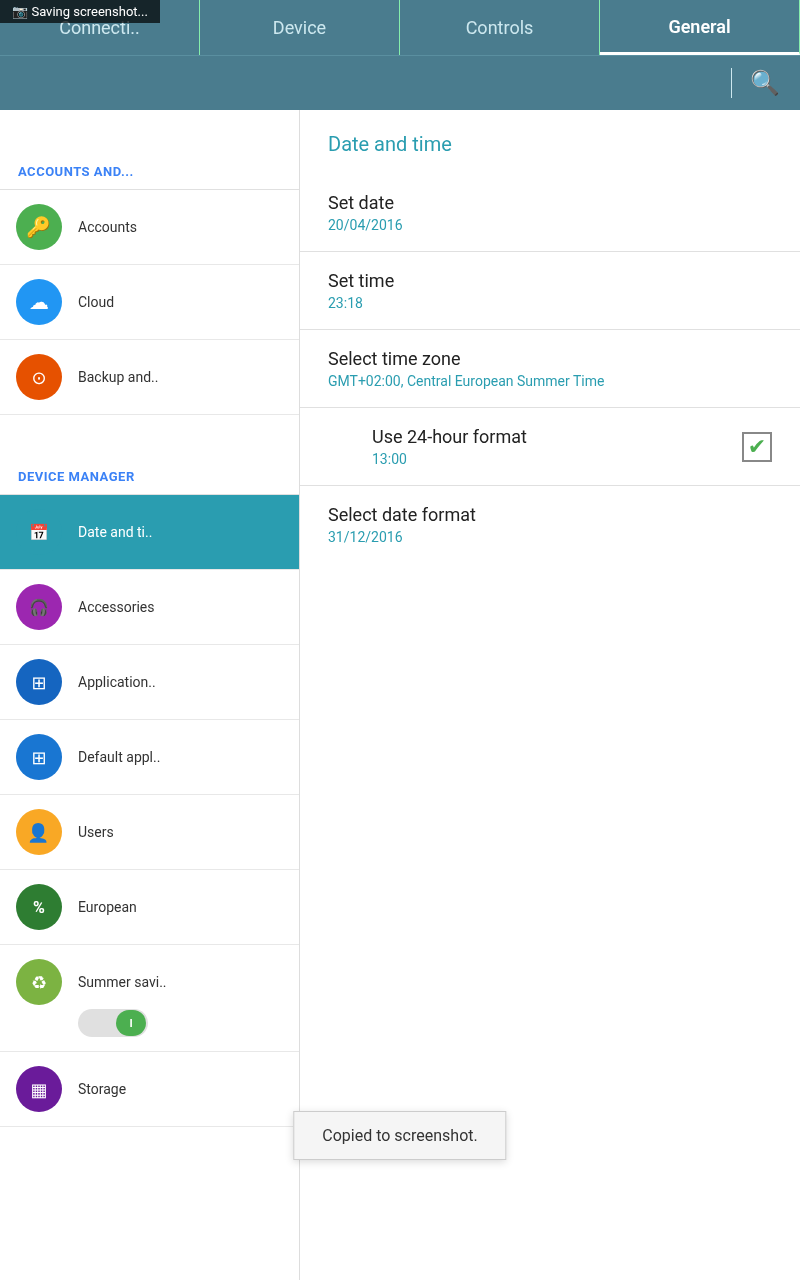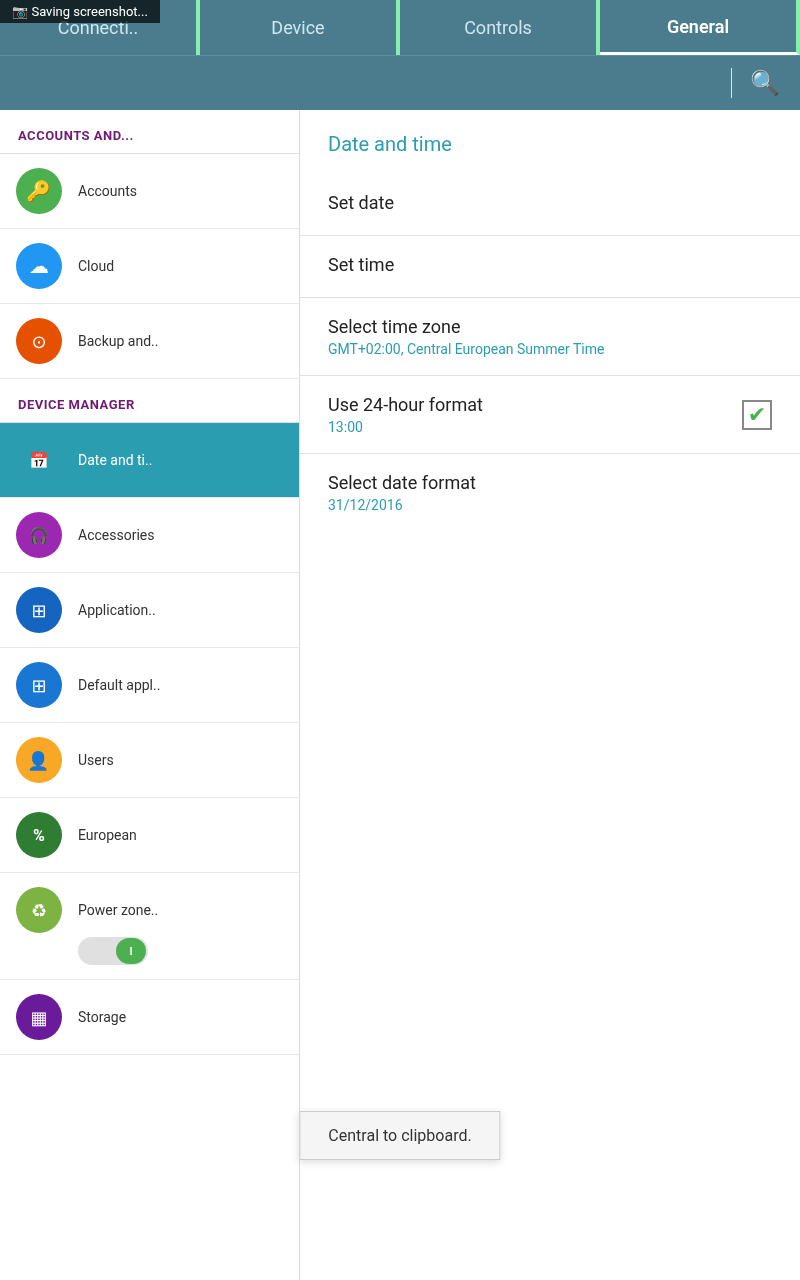--- a/index.html
+++ b/index.html
@@ -19,21 +19,21 @@
       align-items: stretch;
     }
     .top-tab {
       flex: 1;
       display: flex;
       align-items: center;
       justify-content: center;
       color: #cde8ef;
       font-size: 18px;
       font-weight: 400;
-      border-right: 4px solid #86efac;
+      border-right: 1px solid #86efac;
       cursor: pointer;
     }
     .top-tab.active {
       color: #ffffff;
       border-bottom: 3px solid #ffffff;
       font-weight: 600;
     }
 
     
     .search-bar {
@@ -61,26 +61,27 @@
     
     .sidebar {
       width: 300px;
       background: #ffffff;
       border-right: 1px solid #ddd;
       overflow-y: auto;
       flex-shrink: 0;
     }
 
     .section-header {
-      color: #701a75;
+      color: #3b82f6;
       font-size: 13px;
       font-weight: 700;
       padding: 18px 18px 10px 18px;
       letter-spacing: 0.5px;
       border-bottom: 1px solid #e0e0e0;
+      margin-top: 36px;
     }
 
     .sidebar-item {
       display: flex;
       align-items: center;
       padding: 14px 16px;
       border-bottom: 1px solid #e8e8e8;
       cursor: pointer;
       background: #ffffff;
     }
@@ -182,20 +183,21 @@
     }
     .setting-value {
       font-size: 14px;
       color: #2a9db0;
     }
 
     .checkbox-row {
       display: flex;
       align-items: center;
       justify-content: space-between;
+      margin-left: 44px;
     }
     .checkbox-container {
       width: 30px;
       height: 30px;
       border: 2px solid #888;
       display: flex;
       align-items: center;
       justify-content: center;
       background: #fff;
     }
@@ -313,21 +315,21 @@
     </div>
 
     <div class="sidebar-item">
       <div class="item-icon icon-darkgreen" style="font-size:16px; font-weight:bold;">%</div>
       <span class="item-label">European</span>
     </div>
 
     <div class="sidebar-item" style="flex-direction:column; align-items:flex-start;">
       <div style="display:flex; align-items:center; width:100%;">
         <div class="item-icon icon-lime" style="font-size:18px;">♻</div>
-        <span class="item-label">Power zone..</span>
+        <span class="item-label">Summer savi..</span>
       </div>
       <div class="toggle-row" style="margin-left:62px; margin-top:4px;">
         <div class="toggle-track">
           <div class="toggle-thumb">I</div>
         </div>
       </div>
     </div>
 
     <div class="sidebar-item">
       <div class="item-icon icon-purple2" style="font-size:18px;">▦</div>
@@ -335,24 +337,26 @@
     </div>
 
   </div>
 
   <div class="right-panel">
 
     <div class="panel-title">Date and time</div>
 
     <div class="setting-row">
       <div class="setting-title">Set date</div>
+      <div class="setting-value">20/04/2016</div>
     </div>
 
     <div class="setting-row">
       <div class="setting-title">Set time</div>
+      <div class="setting-value">23:18</div>
     </div>
 
     <div class="setting-row">
       <div class="setting-title">Select time zone</div>
       <div class="setting-value">GMT+02:00, Central European Summer Time</div>
     </div>
 
     <div class="setting-row">
       <div class="checkbox-row">
         <div>
@@ -368,14 +372,14 @@
     <div class="setting-row">
       <div class="setting-title">Select date format</div>
       <div class="setting-value">31/12/2016</div>
     </div>
 
   </div>
 
 </div>
 
 <div class="toast">
-  <span>Central to clipboard.</span>
+  <span>Copied to screenshot.</span>
 </div>
 
 </body></html>

